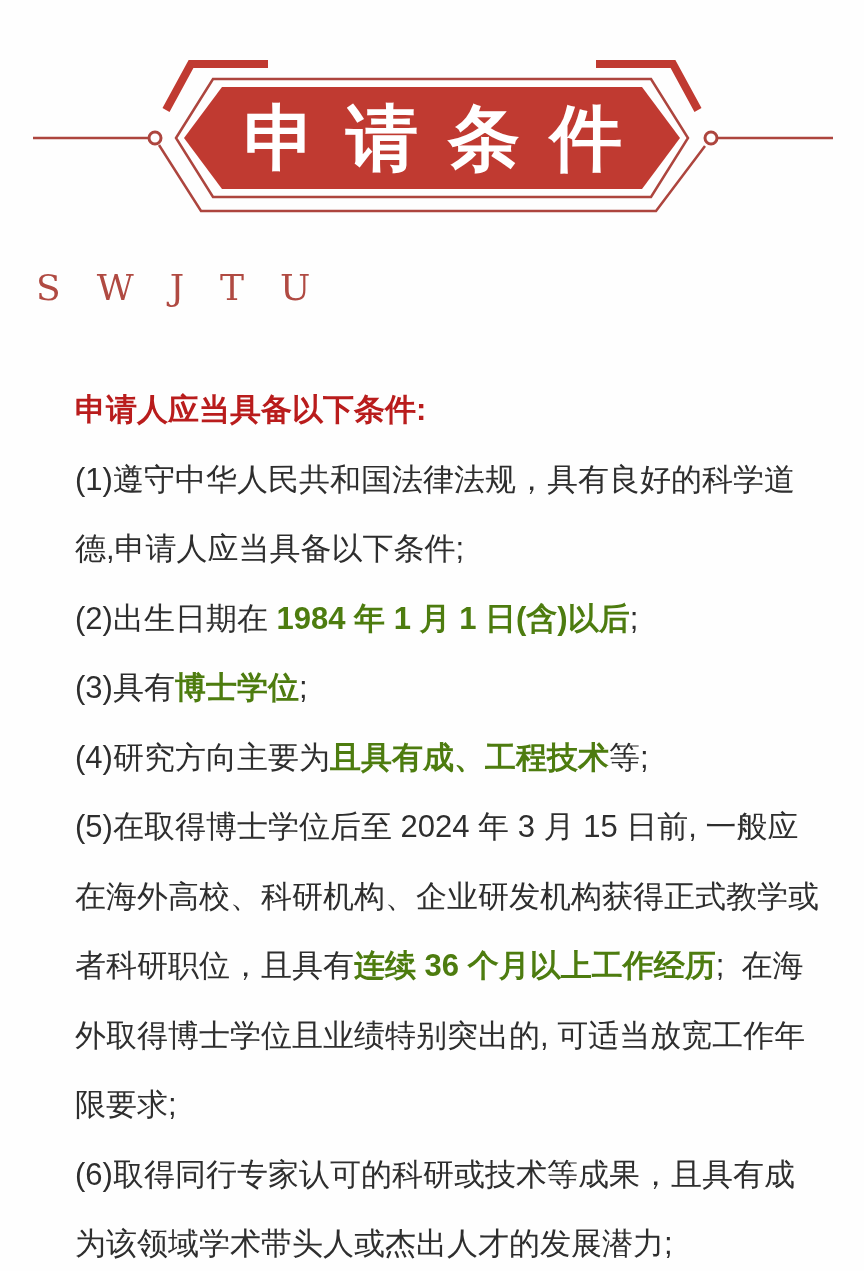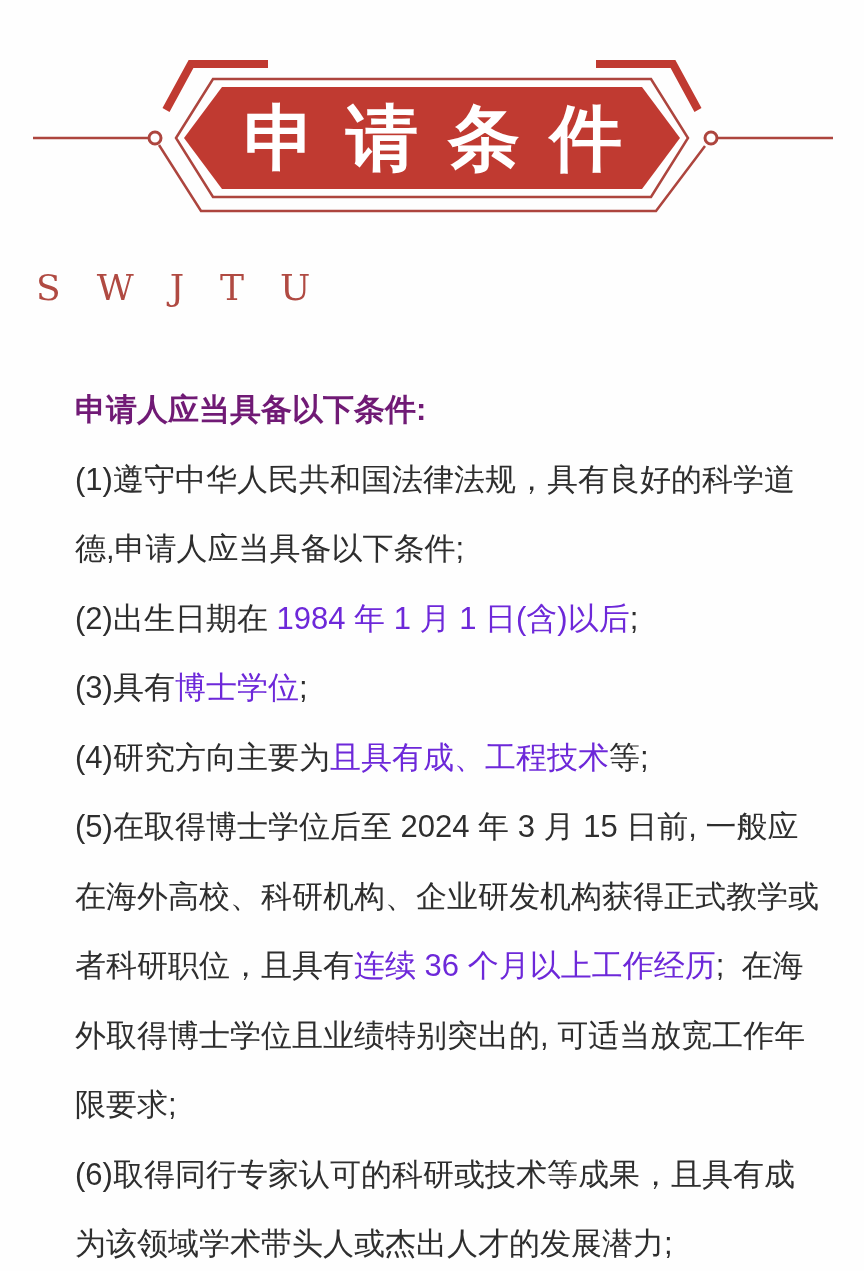--- a/index.html
+++ b/index.html
@@ -34,26 +34,26 @@
   .content {
     margin: 69px 56px 0 75px;
     font-size: 31px;
     color: #2e2e2e;
   }
   .content .line {
     line-height: 69.5px;
     white-space: pre;
   }
   .content .heading {
-    color: #701a75;
+    color: #b91c1c;
     font-weight: bold;
   }
   .seg-red {
-    color: #6d28d9;
-    font-weight: normal;
+    color: #4d7c0f;
+    font-weight: bold;
   }
 </style>
 </head>
 <body>
 
 <div class="page">
 
   <svg class="banner" viewBox="0 0 864 230" aria-hidden="true">
 
     <polyline points="159,145 201,211 656,211 705,146" fill="none" stroke="#ad453e" stroke-width="2.5"></polyline>

